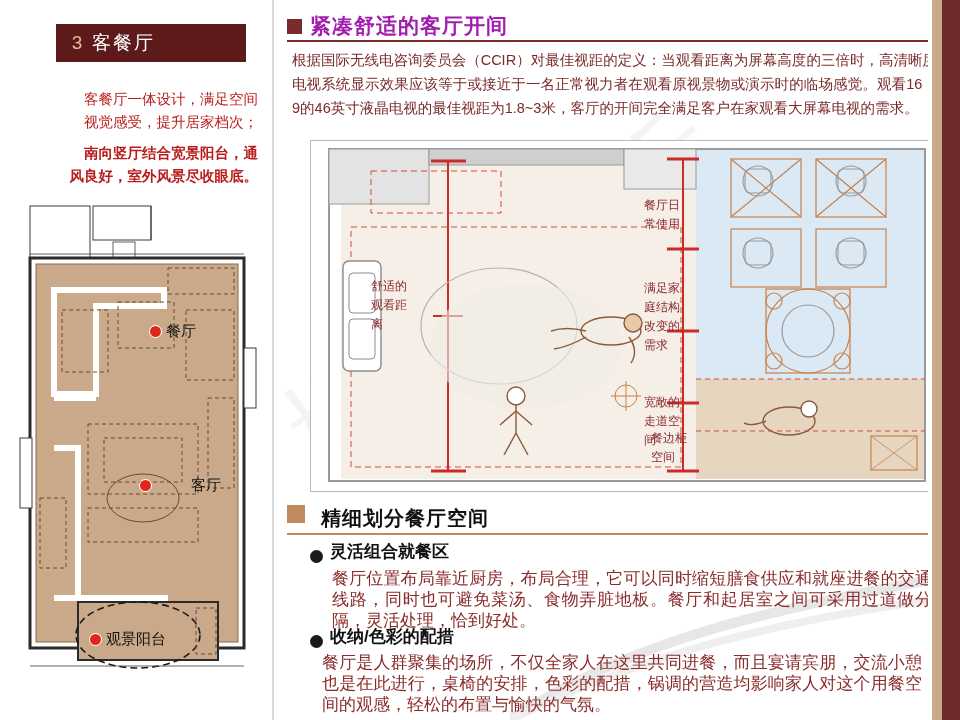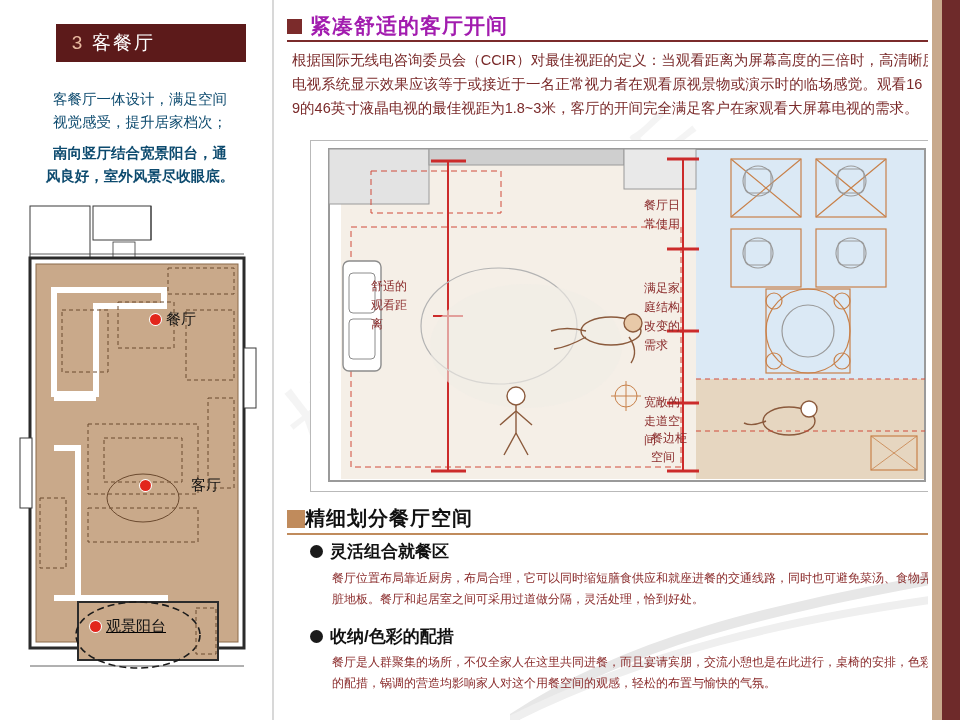--- a/index.html
+++ b/index.html
@@ -18,22 +18,22 @@
   
   .left{position:absolute;left:0;top:0;width:272px;height:720px;background:#fff;}
   .left-divider{position:absolute;left:272px;top:0;width:2px;height:720px;background:#d8d8d8;}
 
   .title-box{position:absolute;left:56px;top:24px;width:190px;height:38px;background:#5c1a1a;}
   .title-num{position:absolute;left:0;top:0;width:42px;height:38px;color:#e8b9a0;
     font-size:19px;line-height:38px;text-align:center;}
   .title-txt{position:absolute;left:36px;top:0;height:38px;line-height:38px;color:#ffffff;
     font-size:19px;letter-spacing:2px;}
 
-  .left-p{position:absolute;color:#0c4a6e;font-size:14.5px;line-height:23px;
-    text-align:center;width:236px;left:22px;}
+  .left-p{position:absolute;color:#b91c1c;font-size:14.5px;line-height:23px;
+    text-align:right;width:236px;left:22px;}
   .left-p1{top:88px;}
   .left-p2{top:142px;font-weight:bold;}
 
   
   .plan{position:absolute;left:18px;top:198px;width:240px;height:505px;}
   .plan svg{display:block;}
 
   .dot-label{position:absolute;display:flex;align-items:center;gap:5px;}
   .dot{width:11px;height:11px;border-radius:50%;background:#e2261c;box-shadow:0 0 0 1px #fff;}
   .dot-text{font-size:15px;color:#111;}
@@ -49,35 +49,35 @@
   .para{position:absolute;left:10px;top:48px;width:645px;font-size:14.5px;line-height:24px;
     color:#7a2a2a;text-align:justify;}
 
   
   .diagram{position:absolute;left:28px;top:140px;width:620px;height:350px;
     border:1px solid #b9b9b9;background:#fff;overflow:hidden;}
 
   .dg-label{position:absolute;font-size:12px;color:#8a2b2b;line-height:19px;}
 
   
-  .h2{position:absolute;left:5px;top:505px;display:flex;align-items:center;gap:0;}
+  .h2{position:absolute;left:5px;top:505px;display:flex;gap:16px;}
   .h2 .sq{width:18px;height:18px;background:#c08b5c;display:inline-block;}
   .h2 .tx{font-size:20px;color:#111;font-weight:bold;letter-spacing:1px;}
   .h2-rule{position:absolute;left:5px;top:533px;width:650px;height:2px;background:#c08b5c;}
 
-  .h3{position:absolute;display:flex;align-items:center;gap:7px;}
+  .h3{position:absolute;display:flex;align-items:flex-end;gap:7px;}
   .h3 .cr{width:13px;height:13px;border-radius:50%;background:#1a1a1a;display:inline-block;}
   .h3 .tx{font-size:17px;color:#111;font-weight:bold;}
   .h3a{left:28px;top:540px;}
   .h3b{left:28px;top:625px;}
 
-  .sub-para{position:absolute;font-size:12px;line-height:21px;color:#8a2b2b;
+  .sub-para{position:absolute;font-size:17px;line-height:21px;color:#8a2b2b;
     text-align:justify;}
   .sp1{left:50px;top:568px;width:600px;}
-  .sp2{left:50px;top:652px;width:600px;}
+  .sp2{left:40px;top:652px;width:600px;}
 
   
   .wm{position:absolute;left:250px;top:210px;font-size:120px;color:rgba(150,150,150,0.10);
     transform:rotate(-38deg);letter-spacing:10px;pointer-events:none;
     font-family:"DejaVu Sans",sans-serif;}
   .wm-swoosh{position:absolute;right:30px;bottom:0;width:420px;height:200px;pointer-events:none;}
 </style>
 </head>
 <body>
 
@@ -135,29 +135,29 @@
         <ellipse cx="120" cy="437" rx="62" ry="33" fill="none" stroke="#1a1a1a" stroke-width="1.6" stroke-dasharray="7 4"></ellipse>
         <rect x="178" y="410" width="20" height="46" fill="none" stroke="#6b4a2f" stroke-width="1" stroke-dasharray="4 3"></rect>
 
         <rect x="226" y="150" width="12" height="60" fill="#fff" stroke="#3a3a3a" stroke-width="1"></rect>
         <rect x="2" y="240" width="12" height="70" fill="#fff" stroke="#3a3a3a" stroke-width="1"></rect>
 
         <line x1="12" y1="56" x2="226" y2="56" stroke="#3a3a3a" stroke-width="0.8"></line>
         <line x1="12" y1="468" x2="226" y2="468" stroke="#3a3a3a" stroke-width="0.8"></line>
       </svg>
 
-      <div class="dot-label" style="left:132px;top:112px;">
+      <div class="dot-label" style="left:132px;top:124px;">
         <span class="dot"></span>
         <span class="dot-text">餐厅</span>
       </div>
       <div class="dot-label" style="left:122px;top:278px;gap:40px;">
         <span class="dot"></span>
         <span class="dot-text">客厅</span>
       </div>
-      <div class="dot-label" style="left:72px;top:419px;text-decoration:underline;">
+      <div class="dot-label" style="left:72px;top:432px;">
         <span class="dot"></span>
         <span class="dot-text">观景阳台</span>
       </div>
     </div>
   </div>
 
   <div class="left-divider"></div>
 
   <div class="right">
 

